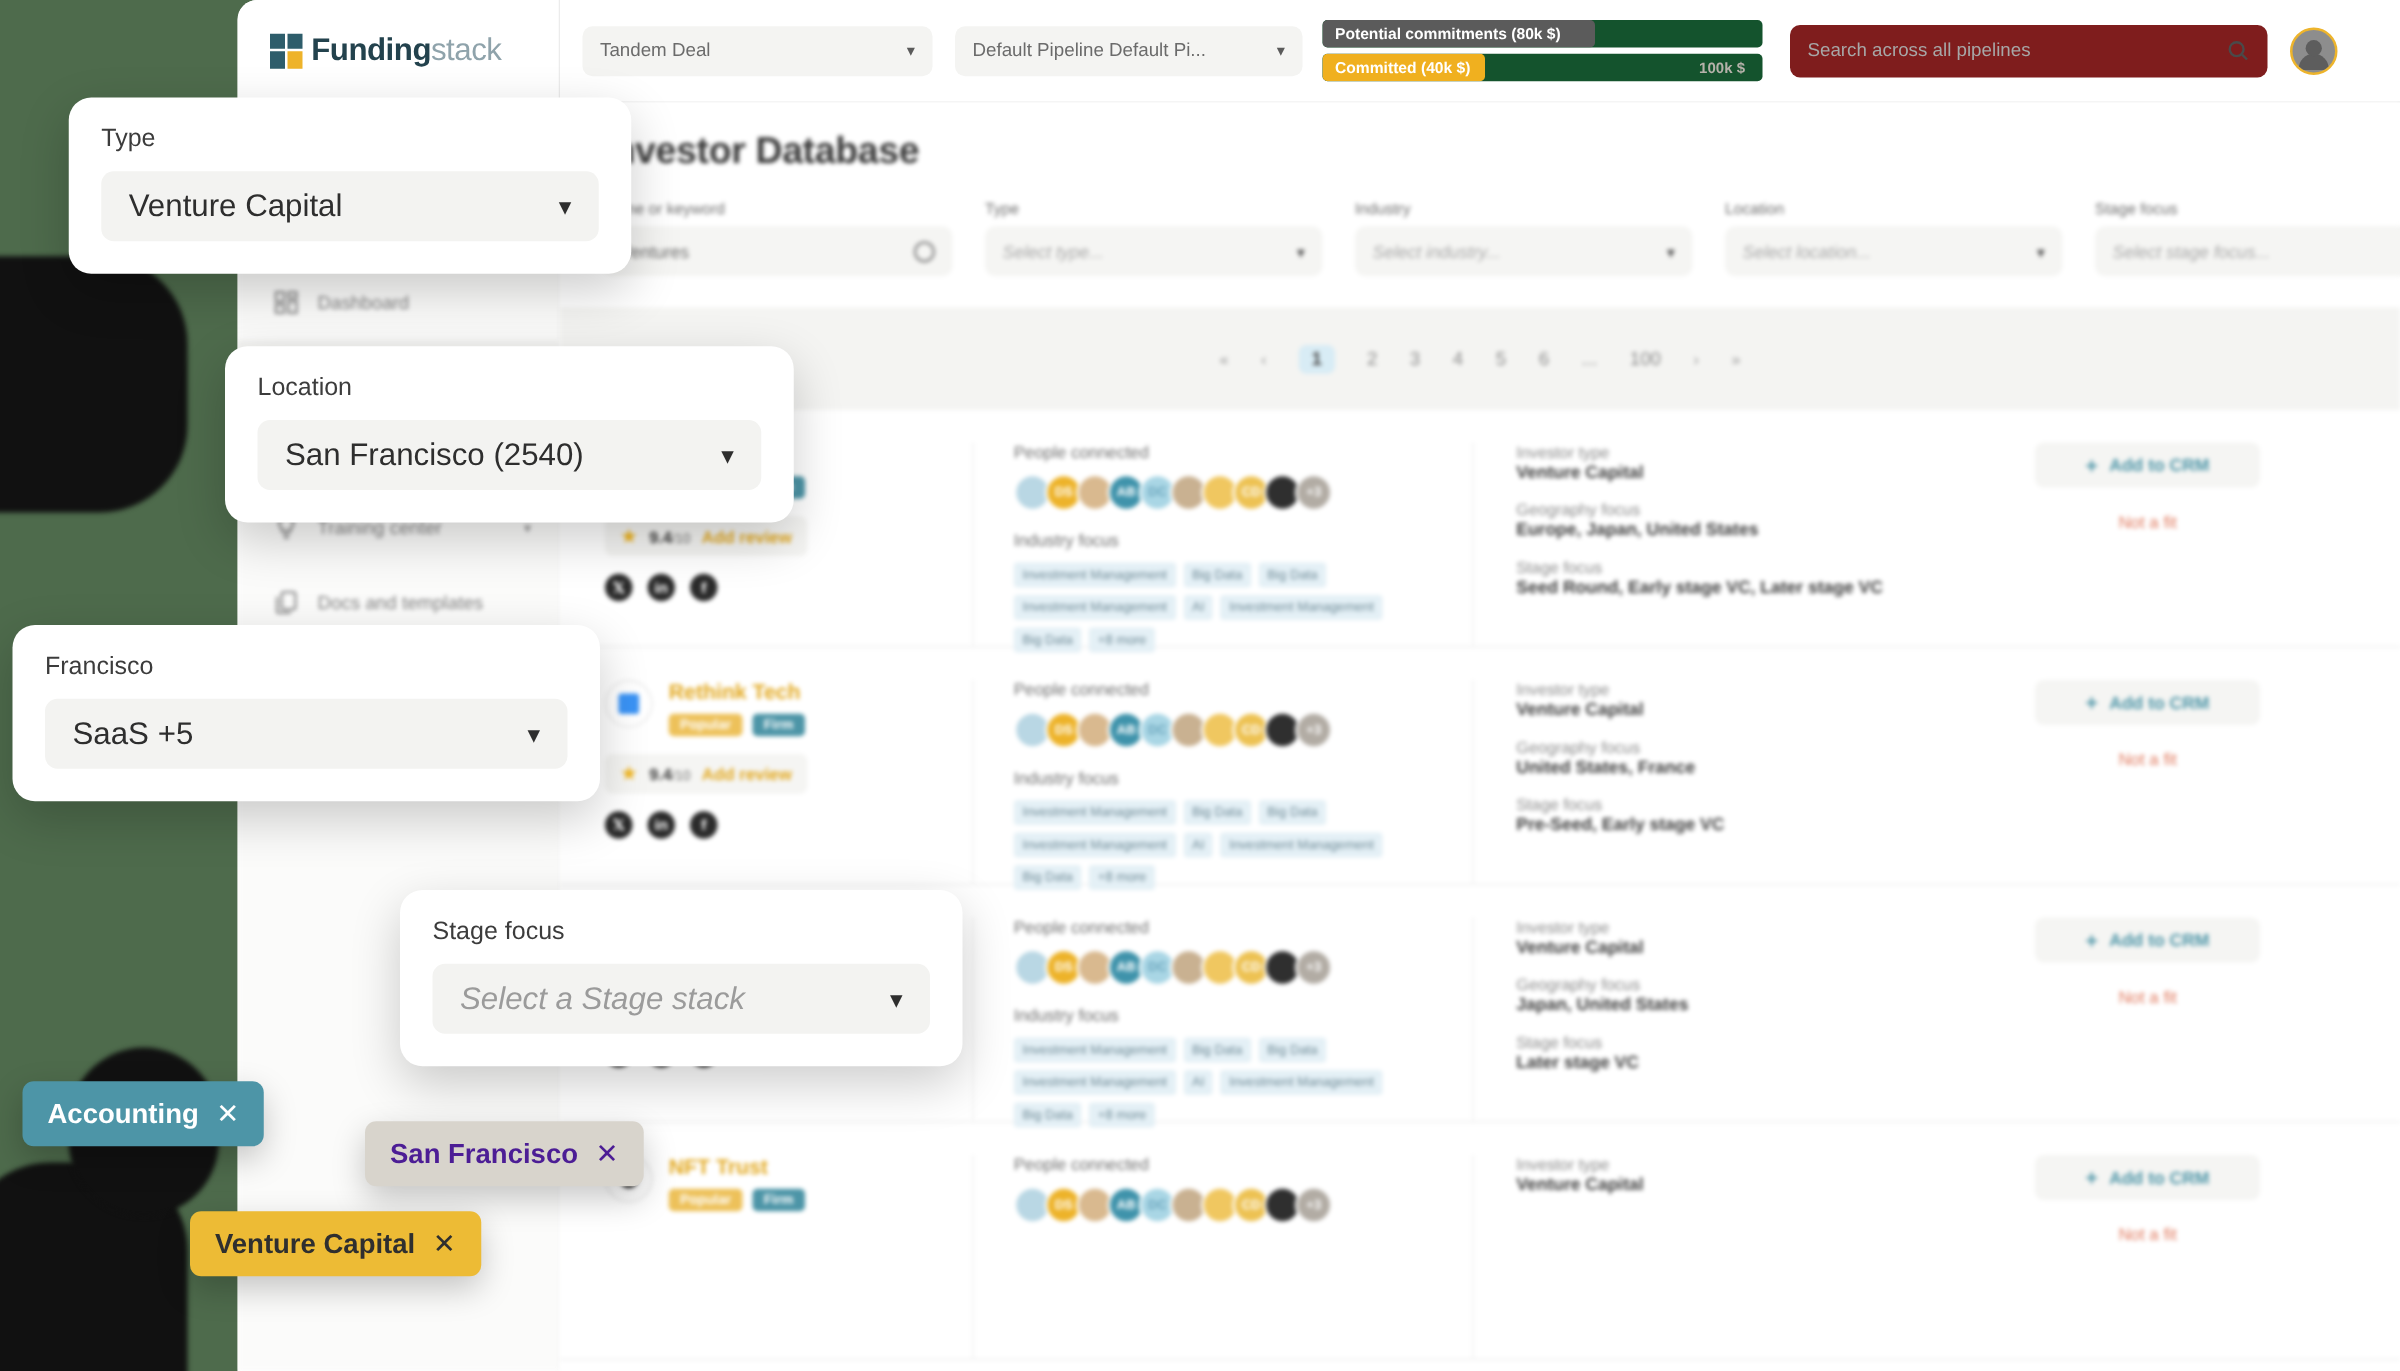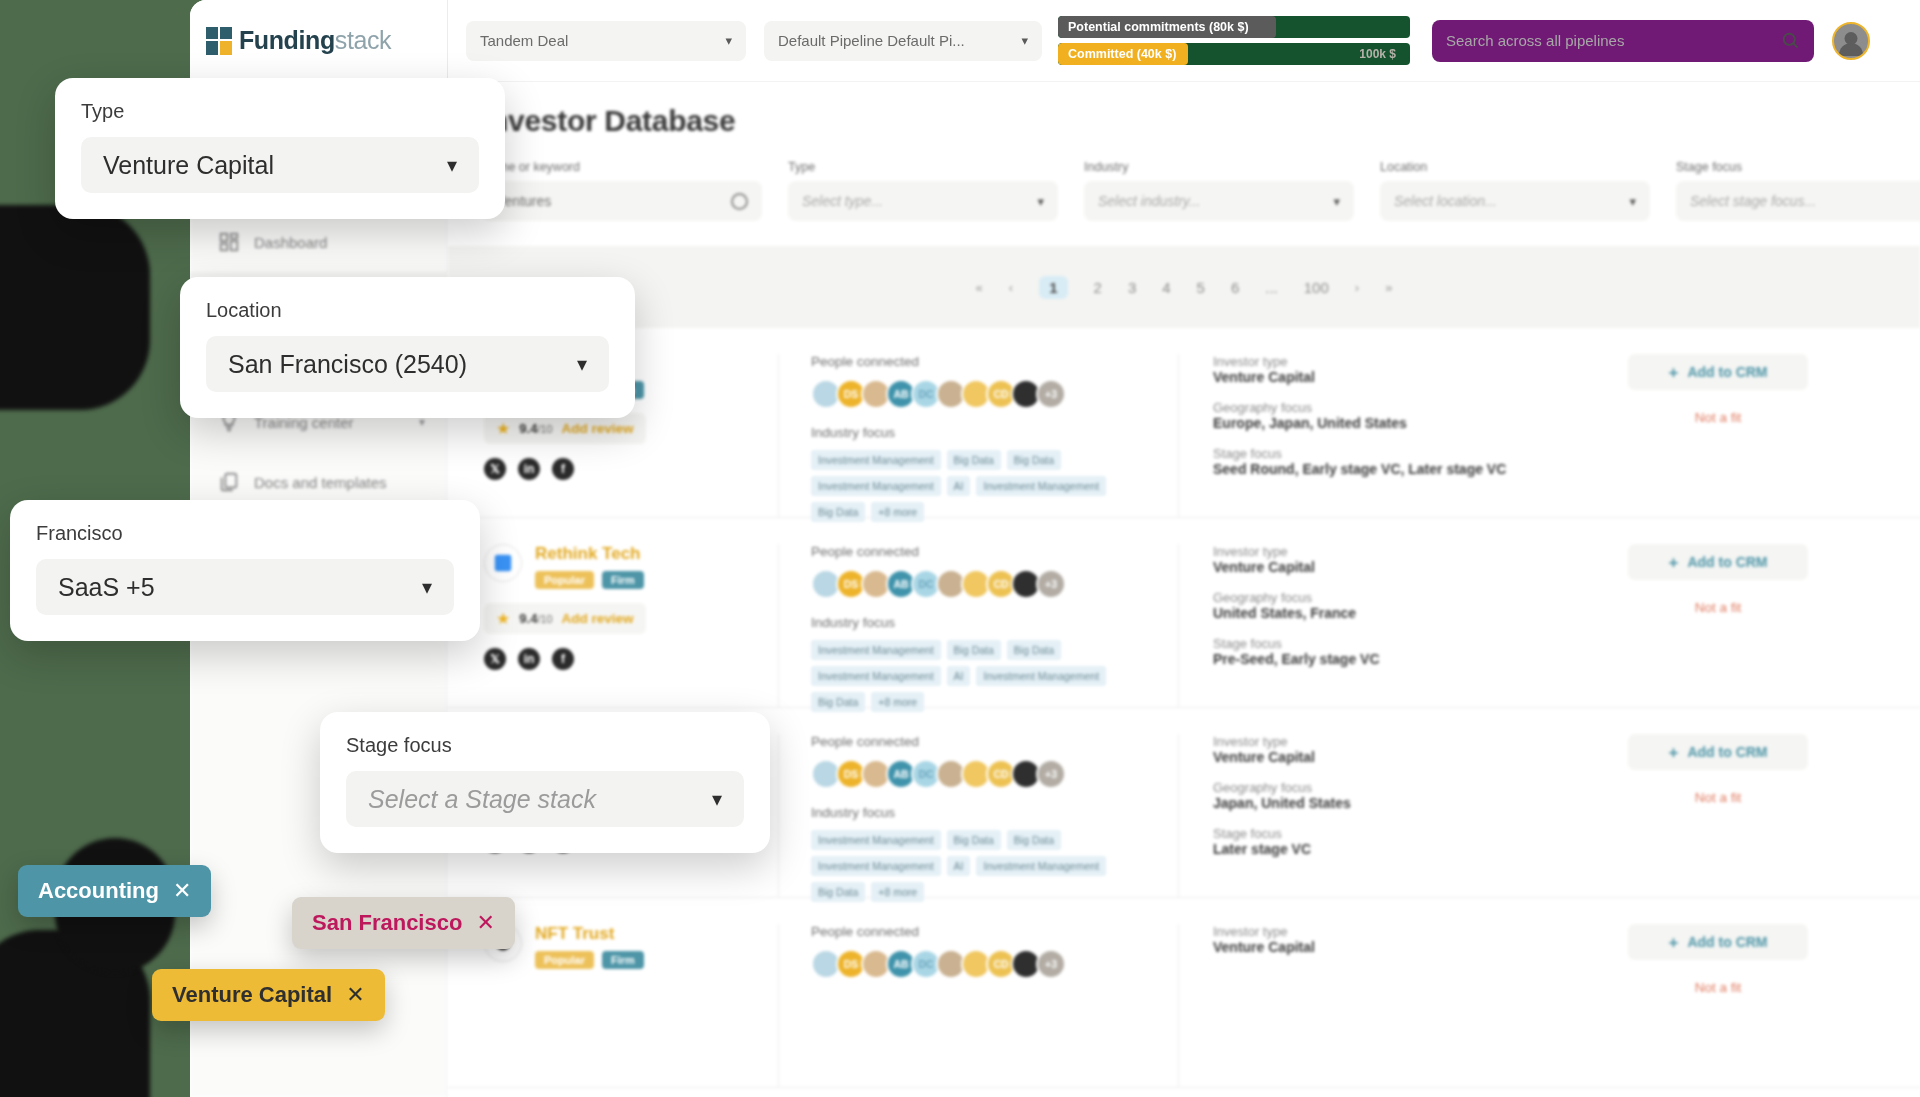--- a/index.html
+++ b/index.html
@@ -20,21 +20,21 @@
   }
 
   
   #topbar {
     position: absolute; left: 0; top: 0; width: 1730px; height: 82px;
     background: #fff; border-bottom: 1px solid #ececec;
     display: flex; align-items: center;
   }
   #logo-zone {
     width: 258px; height: 82px; display: flex; align-items: center;
-    padding-left: 16px; border-right: 1px solid #ececec;
+    padding-left: 26px; border-right: 1px solid #ececec;
   }
   .logo-mark {
     width: 26px; height: 28px; position: relative; margin-right: 7px;
     flex: none;
   }
   .logo-mark i { position: absolute; display: block; }
   .lm1 { left:0; top:0; width:12px; height:12px; background:#2e5d6b; }
   .lm2 { left:14px; top:0; width:12px; height:12px; background:#2e5d6b; }
   .lm3 { left:0; top:14px; width:12px; height:14px; background:#2e5d6b; }
   .lm4 { left:14px; top:14px; width:12px; height:14px; background:#eeb32a; }
@@ -67,21 +67,21 @@
     display:flex; align-items:center; color:#fff;
     font-size:12.5px; font-weight:700; white-space:nowrap;
   }
   .bar-total {
     position:absolute; right:14px; top:0; height:100%;
     display:flex; align-items:center; color:#b6b2aa;
     font-size:12px; font-weight:700;
   }
 
   #global-search {
-    margin-left: 22px; width: 382px; height: 42px; background:#701a75;
+    margin-left: 22px; width: 382px; height: 42px; background:#7f1d1d;
     border-radius:8px; display:flex; align-items:center;
     padding: 0 14px; justify-content:space-between;text-align:right;
   }
   #global-search .gs-ph { color:#a7a7a7; font-size:15px; }
   #avatar-btn {
     margin-left: 18px; width:38px; height:38px; border-radius:50%;
     background:#8d8d8d; border:2px solid #edb42c; overflow:hidden;
     position:relative;
   }
   #avatar-btn::after{
@@ -218,21 +218,21 @@
   #pop-industry { left:10px;  top:500px; width:470px; }
   #pop-stage    { left:320px; top:712px; width:450px; }
 
   
   .chip {
     position:absolute; border-radius:9px; display:flex; align-items:center;
     gap:14px; font-size:22px; font-weight:700;
     padding: 13px 20px; box-shadow: 0 10px 26px rgba(0,0,0,.22);
   }
   #chip-accounting { left:18px;  top:865px; background:#4d95a7; color:#fff; }
-  #chip-sanfran    { left:292px; top:897px; background:#d8d4cc; color:#be185d; }
+  #chip-sanfran    { left:292px; top:897px; background:#d8d4cc; color:#4c1d95; }
   #chip-vc         { left:152px; top:969px; background:#edbb35; color:#2f2f2f; }
   .chip-x { font-weight:400; font-size:22px; }
 
   
   .blob { position:absolute; background:#111; border-radius:50%; filter: blur(2px); }
   #blob1 { left:-40px; top:205px;  width:190px; height:205px; border-radius:0 70px 70px 0; }
   #blob2 { left:-30px; top:930px;  width:180px; height:180px; border-radius:70px 70px 0 0; }
   #blob3 { left:55px;  top:838px;  width:120px; height:135px; border-radius:60px; }
 </style>
 </head>

